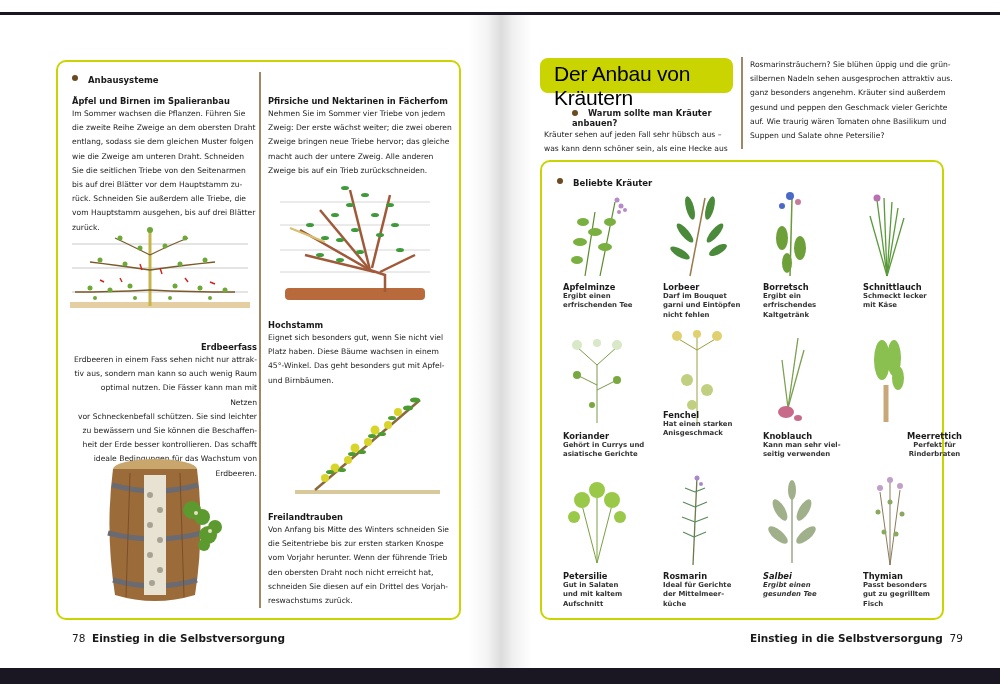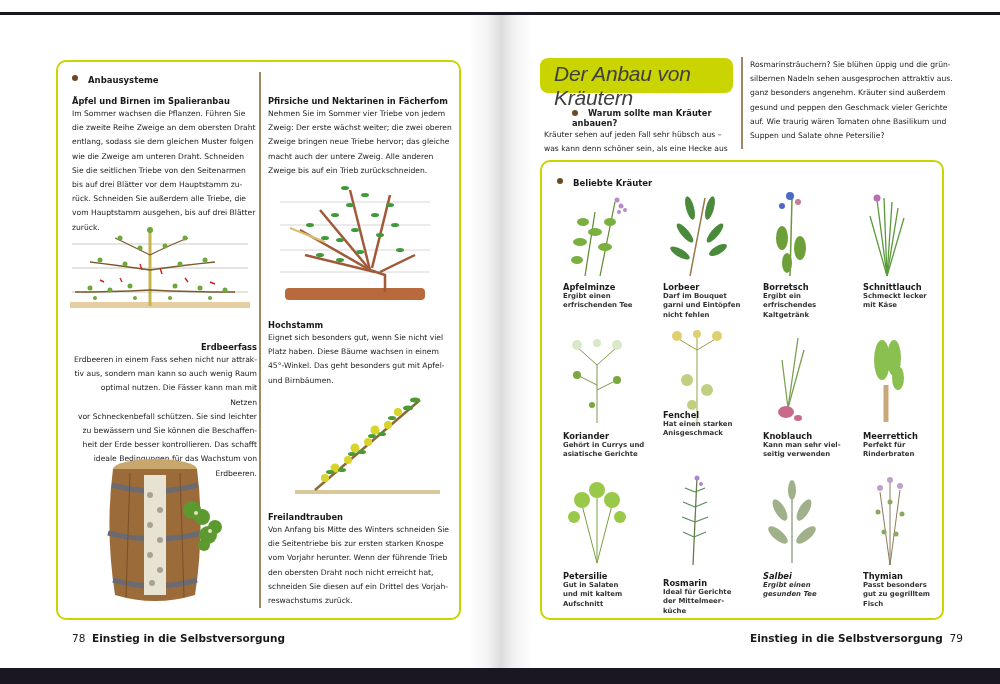--- a/index.html
+++ b/index.html
@@ -17,21 +17,21 @@
   .box-title { font-size: 8.5px; font-weight: bold; }
   .h { font-size: 8.3px; font-weight: bold; margin-bottom: 1px; }
   .p { font-size: 7.6px; line-height: 14.2px; color: #222; }
 
   .col { position: absolute; }
   .vline { position: absolute; width: 2px; background: #a08766; }
 
   .illus { position: absolute; }
 
   .title-badge { position: absolute; left: 540px; top: 58px; width: 193px; height: 35px; background: #c9d400; border-radius: 8px;
-    font-family: "Liberation Sans", sans-serif; font-size: 21px; padding: 4px 0 0 14px; color: #404040; letter-spacing: -0.2px; font-style: italic; }
+    font-family: "Liberation Sans", sans-serif; font-size: 21px; padding: 4px 0 0 14px; color: #000000; letter-spacing: -0.2px; }
 
   .herb { position: absolute; width: 95px; }
   .herb-name { font-size: 8.3px; font-weight: bold; line-height: 10px; }
   .herb-desc { font-size: 6.9px; font-weight: bold; line-height: 9.3px; color: #333; }
 
   .footer { position: absolute; top: 632px; font-size: 10.5px; }
   .footer .num { font-weight: normal; }
   .footer .sec { font-weight: bold; }
 </style>
 </head>
@@ -488,33 +488,33 @@
 <div class="herb" style="left:663px; top:410px;">
     <div class="herb-name">Fenchel</div>
     <div class="herb-desc">Hat einen starken</div>
     <div class="herb-desc">Anisgeschmack</div>
   </div>
 <div class="herb" style="left:763px; top:431px;">
     <div class="herb-name">Knoblauch</div>
     <div class="herb-desc">Kann man sehr viel-</div>
     <div class="herb-desc">seitig verwenden</div>
   </div>
-<div class="herb" style="left:863px; top:431px;">
+<div class="herb" style="left:887px; top:431px;text-align:center;">
     <div class="herb-name">Meerrettich</div>
     <div class="herb-desc">Perfekt für</div>
     <div class="herb-desc">Rinderbraten</div>
   </div>
 
 <div class="herb" style="left:563px; top:571px;">
     <div class="herb-name">Petersilie</div>
     <div class="herb-desc">Gut in Salaten</div>
     <div class="herb-desc">und mit kaltem</div>
     <div class="herb-desc">Aufschnitt</div>
   </div>
-<div class="herb" style="left:663px; top:571px;margin-top:7px;">
+<div class="herb" style="left:663px; top:571px;">
     <div class="herb-name">Rosmarin</div>
     <div class="herb-desc">Ideal für Gerichte</div>
     <div class="herb-desc">der Mittelmeer-</div>
     <div class="herb-desc">küche</div>
   </div>
 <div class="herb" style="left:763px; top:571px;font-style:italic;">
     <div class="herb-name">Salbei</div>
     <div class="herb-desc">Ergibt einen</div>
     <div class="herb-desc">gesunden Tee</div>
   </div>

